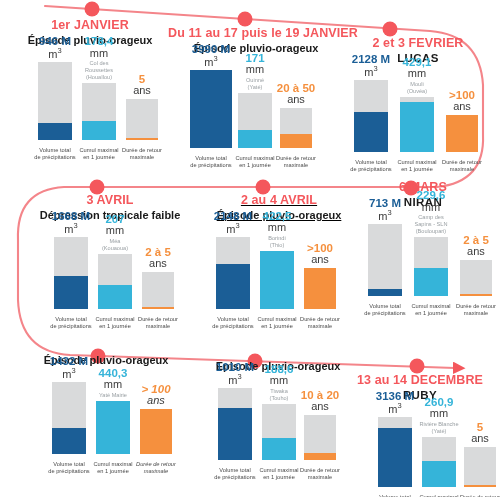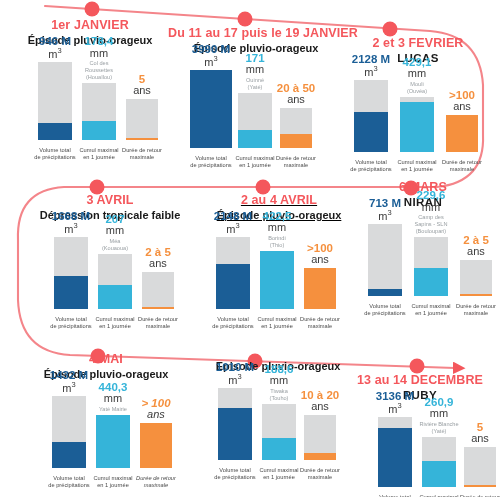--- a/index.html
+++ b/index.html
@@ -311,21 +311,20 @@
           </div>
           <div class="bar-val" style="bottom: 60px;">
             <span class="v-num c-orange">2 à 5</span>
             <span class="v-unit c-black">ans</span>
           </div>
           <div class="bar-cap">Durée de retour<br>maximale</div>
         </div>
       </div>
     </div>
     <div class="event" style="left: 22px; top: 352px; width: 168px;">
-      <div class="ev-date">4 MAI</div>
       <div class="ev-sub">Épisode pluvio-orageux</div>
       <div class="bars" style="height: 106px;">
         <div class="bar" style="left: 30px; width: 34px; height: 100px;">
           <div class="bar-col" style="height: 72px;">
             <div class="col-track" style="height: 72px;"></div>
             <div class="col-fill fill-dark" style="height: 26px;"></div>
           </div>
           <div class="bar-val" style="bottom: 96px;">
             <span class="v-num c-dark">1432 M</span>
             <span class="v-unit c-black">m<span class="v-sup">3</span></span>

